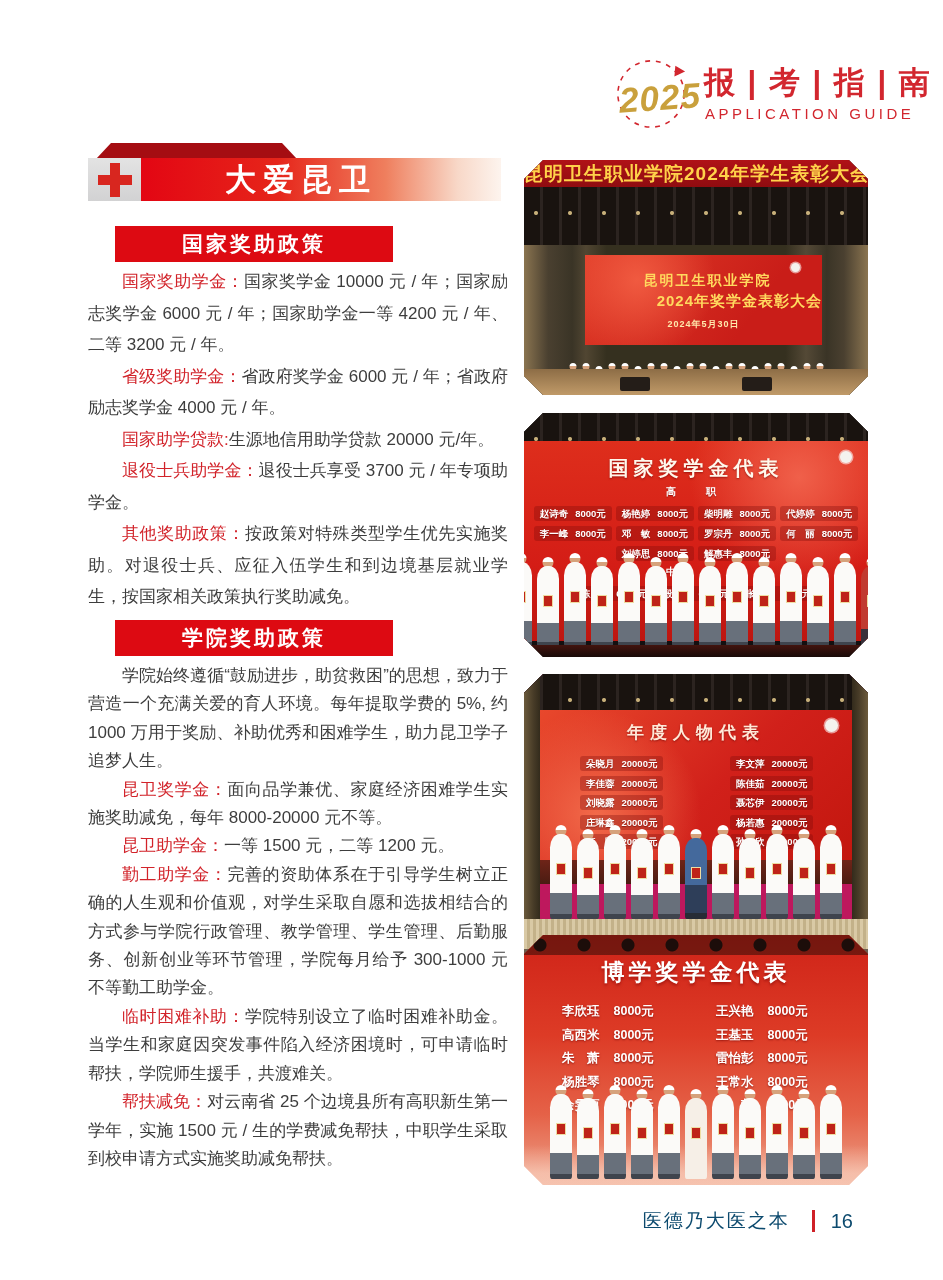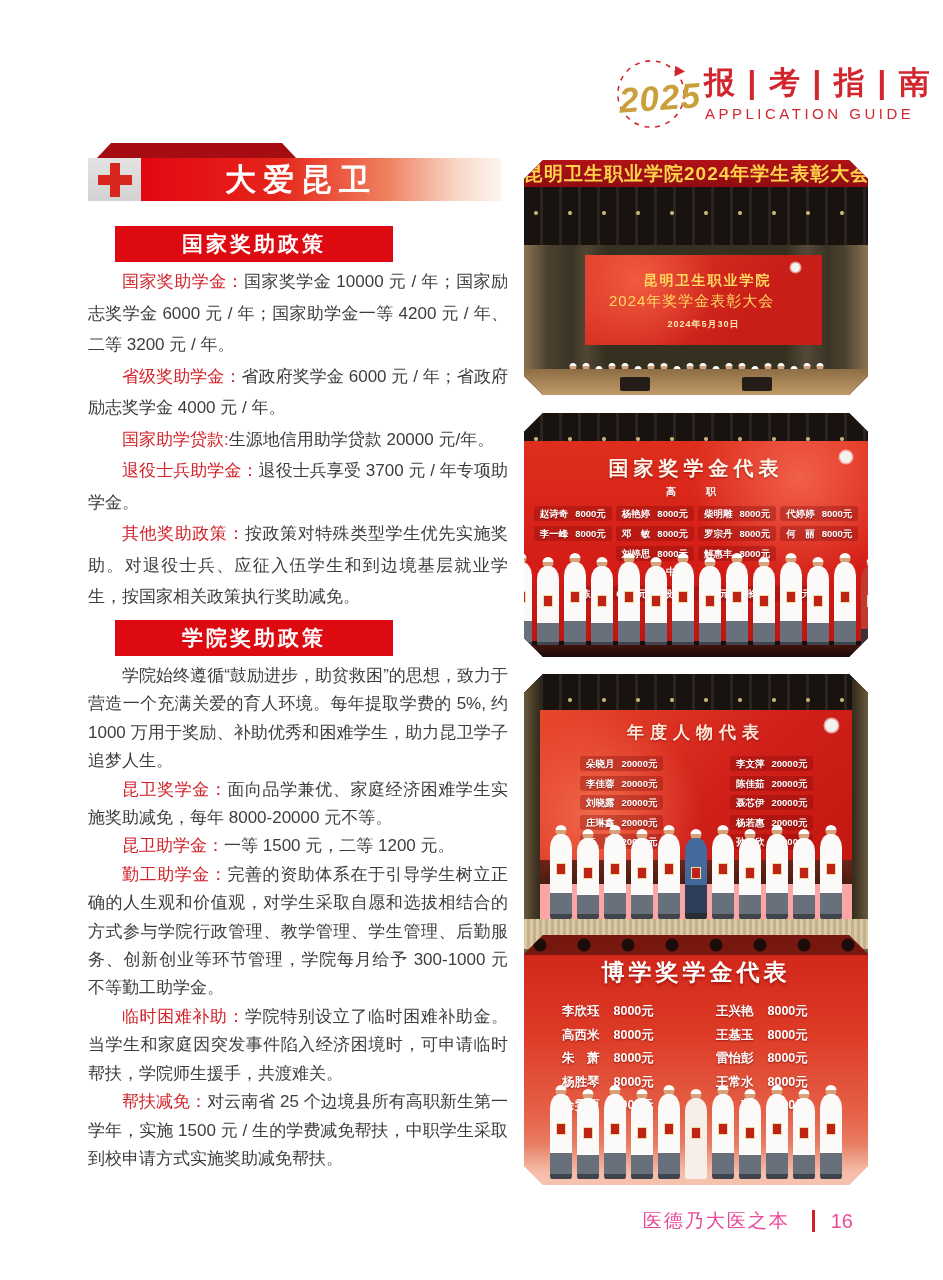--- a/index.html
+++ b/index.html
@@ -34,39 +34,39 @@
   .sec1-text{top:266px;line-height:31.5px;}
   .sec2-text{top:662px;line-height:28.4px;}
   .para{margin:0;text-indent:2em;}
   .lead{color:#d2232a;}
 
   
   .photo{position:absolute;left:524px;width:344px;overflow:hidden;
     clip-path:polygon(19px 0,calc(100% - 19px) 0,100% 19px,100% calc(100% - 19px),calc(100% - 19px) 100%,19px 100%,0 calc(100% - 19px),0 19px);}
   .p1{top:160px;height:235px;background:#2a241e;}
   .p2{top:413px;height:244px;background:#141010;}
-  .p3{top:674px;height:301px;background:#fca5a5;}
+  .p3{top:674px;height:301px;background:#be185d;}
   .p4{top:935px;height:250px;background:linear-gradient(180deg,#cf2318 0%,#dd3b26 40%,#e56248 72%,#eda48c 100%);}
 
   .rig{position:absolute;left:0;right:0;background:
     radial-gradient(circle at 12px 26px,#c8b07a 1.5px,transparent 2.5px) 0 0/34px 100% repeat-x,
     repeating-linear-gradient(90deg,#19130f 0 16px,#2c2420 16px 19px),
     #161110;}
   .curtain{position:absolute;top:0;bottom:0;width:16px;background:linear-gradient(90deg,#6b5a3c,#473b27 60%,#332b1c);}
 
   
   .p1-banner{position:absolute;left:0;right:0;top:0;height:27px;background:linear-gradient(180deg,#b01217,#8f0c10);
     color:#ffd24a;font-weight:700;font-size:19px;line-height:27px;white-space:nowrap;text-align:center;letter-spacing:1px;}
   .p1-ceiling{top:27px;height:58px;}
   .p1-hall{position:absolute;left:0;right:0;top:85px;bottom:0;
     background:linear-gradient(90deg,#8a7450 0%,#4a4030 7%,#3a3426 14%,#514632 18%,#35301f 24%,#35301f 76%,#544936 82%,#3a3426 88%,#4a4030 93%,#8a7450 100%);}
   .p1-screen{position:absolute;left:61px;top:10px;width:237px;height:90px;
     background:radial-gradient(circle at 22% 28%,#f05a40 0,rgba(240,90,64,0) 40%),linear-gradient(125deg,#e03c28,#c91d18 70%);}
   .p1-s1{position:absolute;top:17px;left:8px;right:0;text-align:center;color:#ffd95e;font-weight:700;font-size:14px;letter-spacing:2px;}
-  .p1-s2{position:absolute;top:37px;left:0;right:0;text-align:left;color:#ffd95e;font-weight:400;font-size:15px;letter-spacing:1px;margin-left:24px;}
+  .p1-s2{position:absolute;top:37px;left:0;right:0;text-align:right;color:#ffd95e;font-weight:700;font-size:15px;letter-spacing:1px;margin-left:24px;}
   .p1-s3{position:absolute;top:63px;left:0;right:0;text-align:center;color:#ffe9ad;font-weight:700;font-size:9px;letter-spacing:1px;}
   .mini-logo{position:absolute;border-radius:50%;background:#f4f2ee;box-shadow:0 0 0 1.5px rgba(255,255,255,.55);}
   .p1-logo{right:22px;top:8px;width:9px;height:9px;}
   .p1-crowdrow{position:absolute;left:0;right:0;display:flex;justify-content:center;align-items:flex-end;}
   .p1-r1{top:118px;} .p1-r2{top:132px;} .p1-r3{top:147px;}
   .p1-floor{position:absolute;left:0;right:0;bottom:0;height:26px;background:linear-gradient(180deg,#8d6d46,#c09a68);}
   .speaker{position:absolute;bottom:4px;width:30px;height:14px;background:#241d18;border-radius:2px;}
 
   
   .p2-rig{top:0;height:42px;}
@@ -130,21 +130,21 @@
   .people-md .person:nth-child(2n){height:90px;}
   .people-sil .person{width:15px;height:24px;margin:0 2px;}
   .people-sil .head{width:9px;height:9px;background:#332b24;}
   .people-sil .body{top:7px;background:#3f362d;border-radius:45% 45% 0 0;}
   .people-sil .person:nth-child(2n){height:20px;}
   .accent-red .body{background:linear-gradient(180deg,#c13a30 0 78%,#39303a 78%)!important;}
   .accent-blue .body{background:linear-gradient(180deg,#44699c 0 58%,#2e3e59 58% 93%,#272c35 93%)!important;}
   .accent-white .body{background:#f6efe7!important;}
 
   
-  .footer{position:absolute;top:1208px;right:90px;display:flex;align-items:center;color:#ec4899;}
+  .footer{position:absolute;top:1208px;right:90px;display:flex;align-items:center;color:#0c4a6e;}
   .footer .motto{font-size:19px;letter-spacing:2px;}
   .footer .divider{width:3px;height:22px;background:#cf2027;margin:0 16px 0 22px;}
   .footer .pageno{font-size:20px;font-weight:500;}
 </style>
 </head>
 <body>
 
 <div class="page">
 
   <div class="logo">

